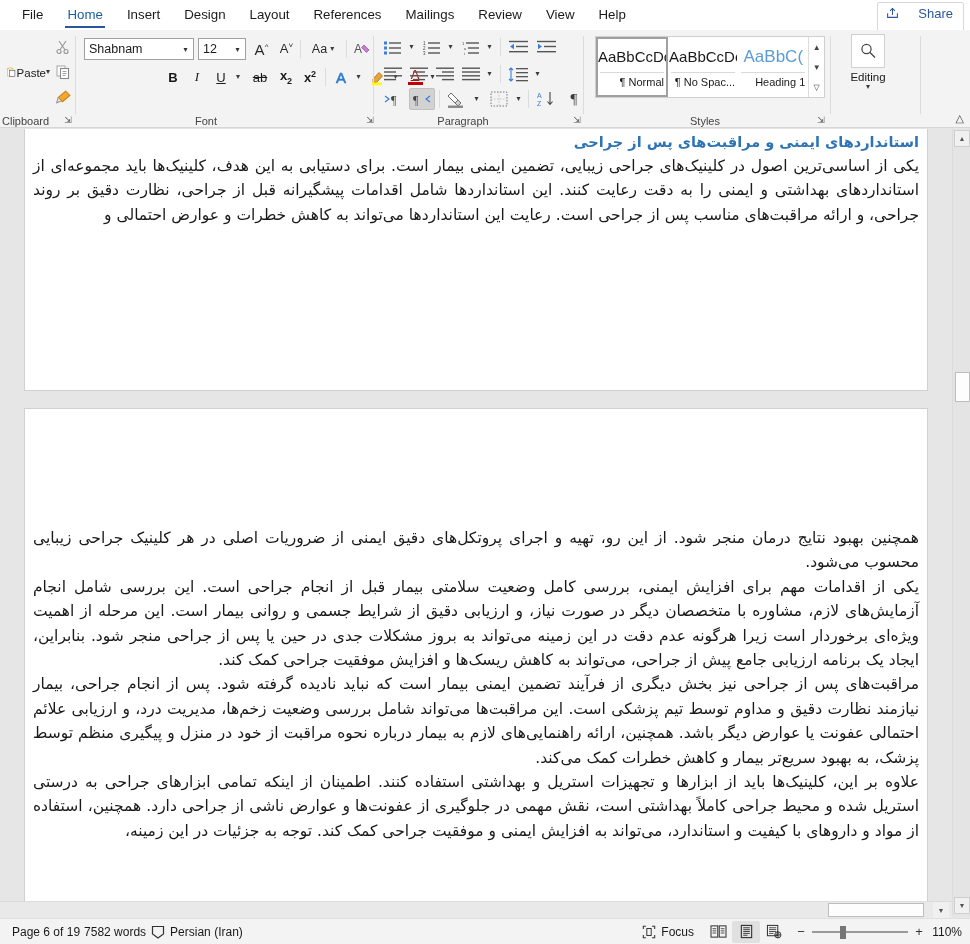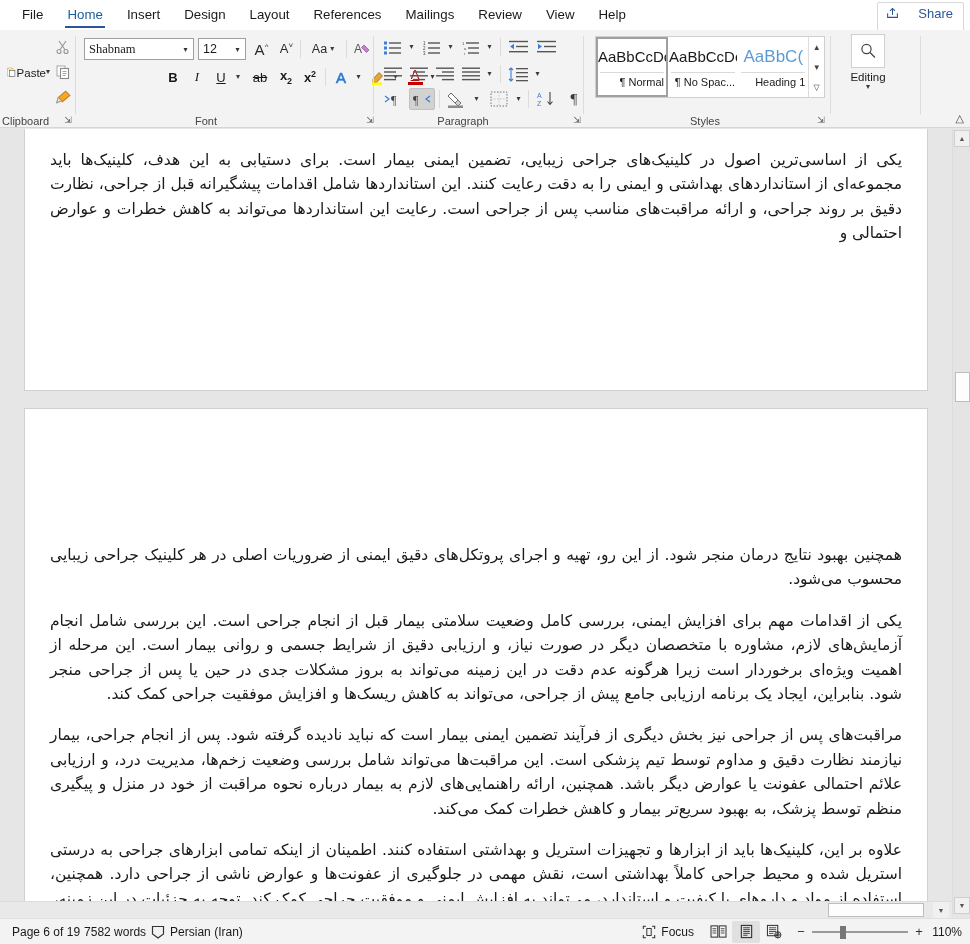--- a/index.html
+++ b/index.html
@@ -132,21 +132,21 @@
     border: 1px solid #d0d0d0;
   }
   .page-content { padding: 0 8px; }
   .doc-h2 {
     direction: rtl; text-align: right; color: #2e74b5; font-weight: bold;
     font-size: 14.5px; line-height: 22px; padding: 0 0 1px 0;
     font-family: "DejaVu Sans", sans-serif;
   }
   .doc-p {
     direction: rtl; text-align: justify; color: #1a1a1a;
-    font-size: 15.5px; line-height: 24.4px; margin: 17px;
+    font-size: 15.5px; line-height: 24.4px; margin: 0;
     font-family: "DejaVu Sans", sans-serif;
   }
 
   
   .vscroll {
     position: absolute; top: 129px; right: 0; width: 18px; height: 786px;
     background: #e4e4e4; border-left: 1px solid #dcdcdc;
   }
   .vs-arrow {
     position: absolute; left: 1px; width: 16px; height: 17px; background: #f0f0f0;
@@ -256,21 +256,21 @@
           <path d="M10 2 L14 6 L7 12 L3 8 Z" fill="#f0a830" stroke="#d08010" stroke-width="1"></path>
           <path d="M3 8 L1.5 13 L5.5 11.5" fill="#e6e6e6" stroke="#9a9a9a" stroke-width="1"></path>
         </svg>
       </div>
       <div class="group-label" style="left:-10px; width:80px; text-align:left; padding-left:12px;">Clipboard</div>
       <div class="dlg-launcher" style="left:62px;">⇲</div>
       <div class="group-sep" style="left:75px;"></div>
     </div>
 
     <div class="group" style="left:76px; width:290px;">
-      <div class="combo" style="left:8px; top:8px; width:110px;font-family:Liberation Serif, serif;">
+      <div class="combo" style="left:8px; top:8px; width:110px;">
         <span class="cv">Shabnam</span>
         <span class="cbtn">▾</span>
       </div>
       <div class="combo" style="left:122px; top:8px; width:48px;">
         <span class="cv">12</span>
         <span class="cbtn">▾</span>
       </div>
       <div class="btn icon-btn" style="left:174px; top:8px; width:23px; height:22px;">
         <span style="font-size:15px; color:#2b2b2b;">A<sup style="font-size:8px">^</sup></span>
       </div>
@@ -538,20 +538,21 @@
       <div class="group-sep" style="left:86px;"></div>
     </div>
 
     <div class="ribbon-collapse">△</div>
   </div>
 
   <div class="canvas">
 
     <div class="page" style="top:-1px; height:263px;">
       <div class="page-content" style="padding-top:2px;">
+        <div class="doc-h2">استانداردهای ایمنی و مراقبت‌های پس از جراحی</div>
         <p class="doc-p">یکی از اساسی‌ترین اصول در کلینیک‌های جراحی زیبایی، تضمین ایمنی بیمار است. برای دستیابی به این هدف، کلینیک‌ها باید مجموعه‌ای از استانداردهای بهداشتی و ایمنی را به دقت رعایت کنند. این استانداردها شامل اقدامات پیشگیرانه قبل از جراحی، نظارت دقیق بر روند جراحی، و ارائه مراقبت‌های مناسب پس از جراحی است. رعایت این استانداردها می‌تواند به کاهش خطرات و عوارض احتمالی و</p>
       </div>
     </div>
 
     <div class="page" style="top:279px; height:540px;">
       <div class="page-content" style="padding-top:117px;">
         <p class="doc-p">همچنین بهبود نتایج درمان منجر شود. از این رو، تهیه و اجرای پروتکل‌های دقیق ایمنی از ضروریات اصلی در هر کلینیک جراحی زیبایی محسوب می‌شود.</p>
         <p class="doc-p">یکی از اقدامات مهم برای افزایش ایمنی، بررسی کامل وضعیت سلامتی بیمار قبل از انجام جراحی است. این بررسی شامل انجام آزمایش‌های لازم، مشاوره با متخصصان دیگر در صورت نیاز، و ارزیابی دقیق از شرایط جسمی و روانی بیمار است. این مرحله از اهمیت ویژه‌ای برخوردار است زیرا هرگونه عدم دقت در این زمینه می‌تواند به بروز مشکلات جدی در حین یا پس از جراحی منجر شود. بنابراین، ایجاد یک برنامه ارزیابی جامع پیش از جراحی، می‌تواند به کاهش ریسک‌ها و افزایش موفقیت جراحی کمک کند.</p>
         <p class="doc-p">مراقبت‌های پس از جراحی نیز بخش دیگری از فرآیند تضمین ایمنی بیمار است که نباید نادیده گرفته شود. پس از انجام جراحی، بیمار نیازمند نظارت دقیق و مداوم توسط تیم پزشکی است. این مراقبت‌ها می‌تواند شامل بررسی وضعیت زخم‌ها، مدیریت درد، و ارزیابی علائم احتمالی عفونت یا عوارض دیگر باشد. همچنین، ارائه راهنمایی‌های لازم به بیمار درباره نحوه مراقبت از خود در منزل و پیگیری منظم توسط پزشک، به بهبود سریع‌تر بیمار و کاهش خطرات کمک می‌کند.</p>
         <p class="doc-p">علاوه بر این، کلینیک‌ها باید از ابزارها و تجهیزات استریل و بهداشتی استفاده کنند. اطمینان از اینکه تمامی ابزارهای جراحی به درستی استریل شده و محیط جراحی کاملاً بهداشتی است، نقش مهمی در جلوگیری از عفونت‌ها و عوارض ناشی از جراحی دارد. همچنین، استفاده از مواد و داروهای با کیفیت و استاندارد، می‌تواند به افزایش ایمنی و موفقیت جراحی کمک کند. توجه به جزئیات در این زمینه،</p>

